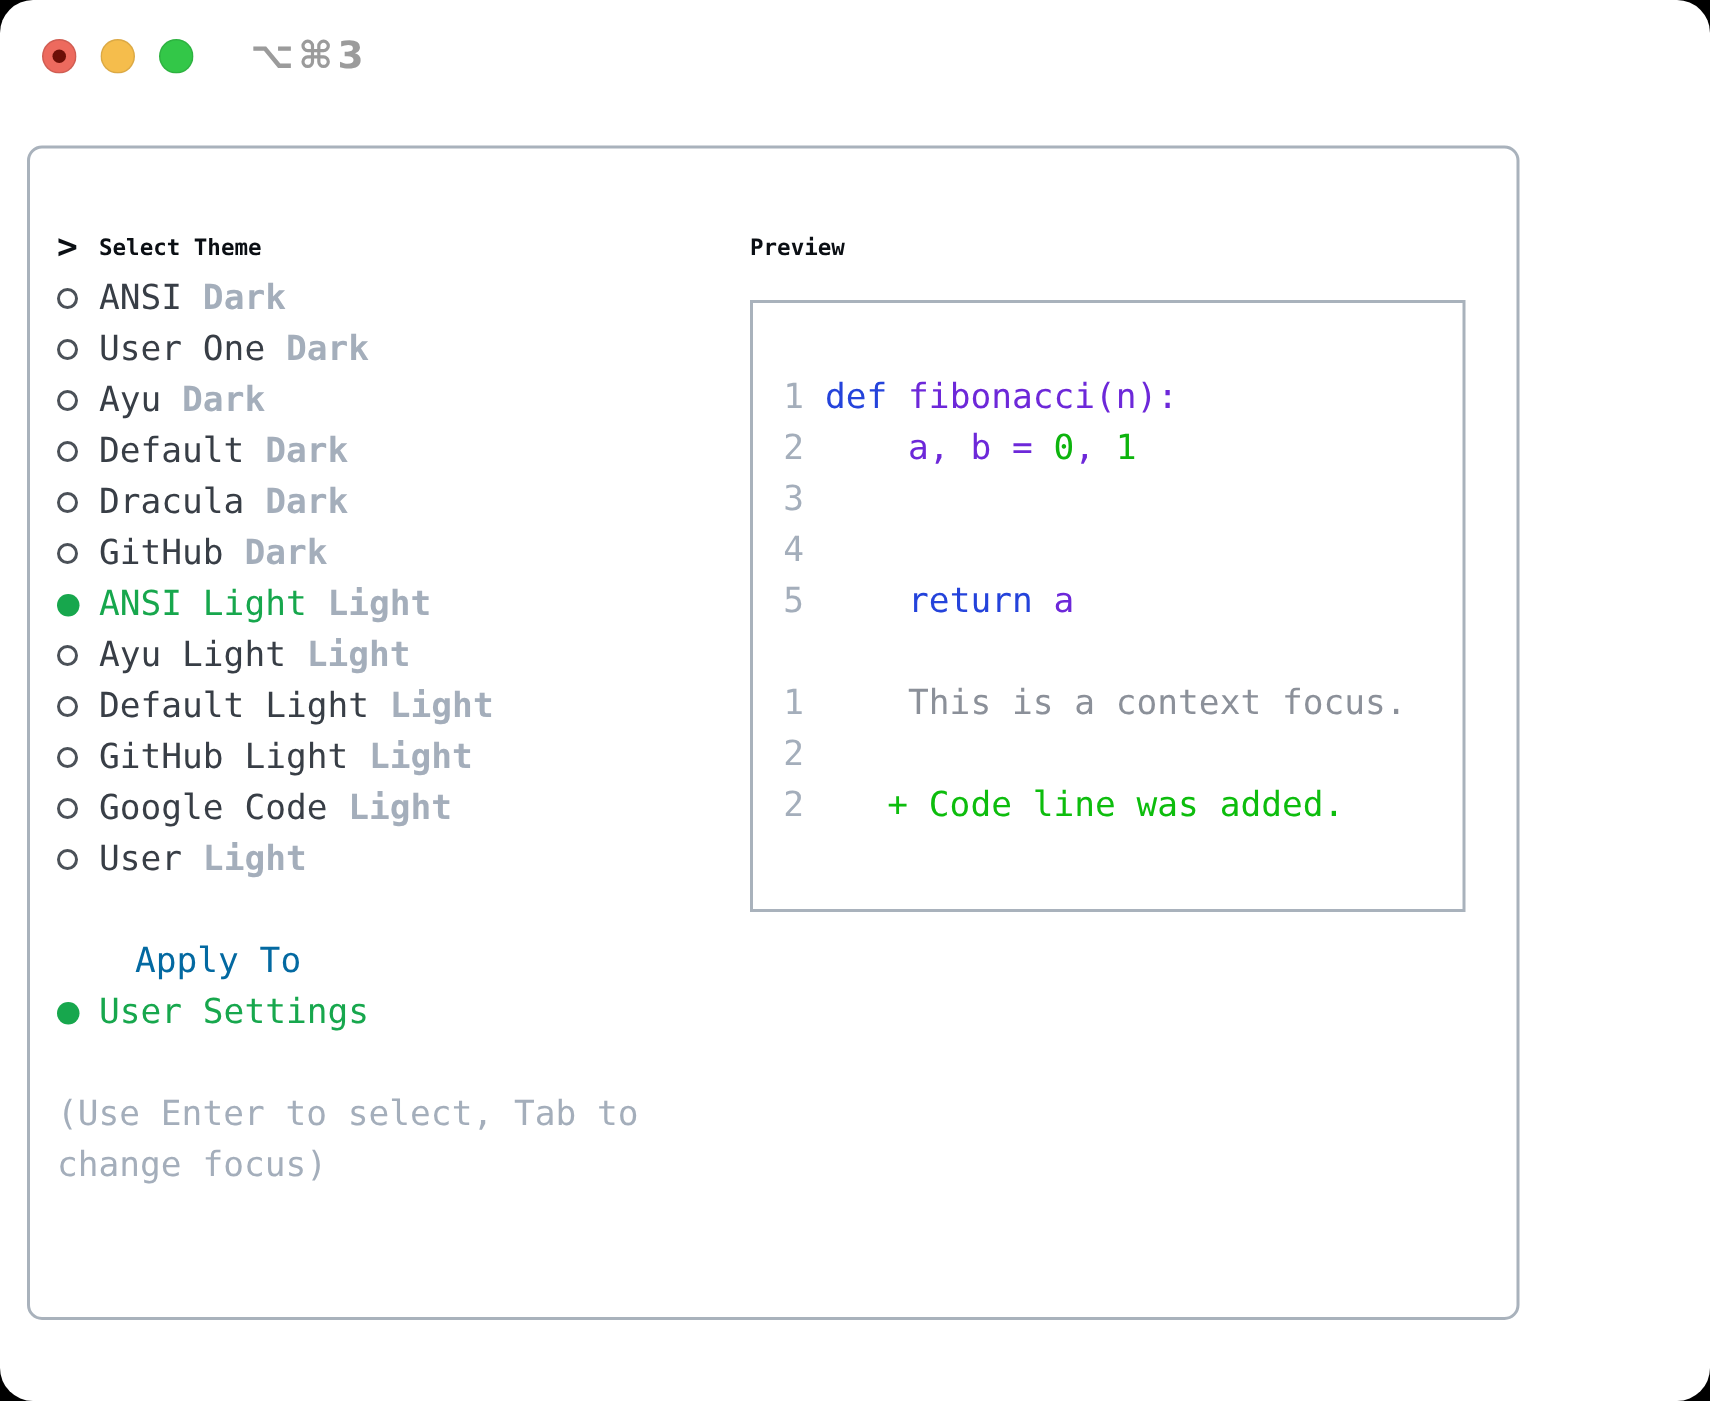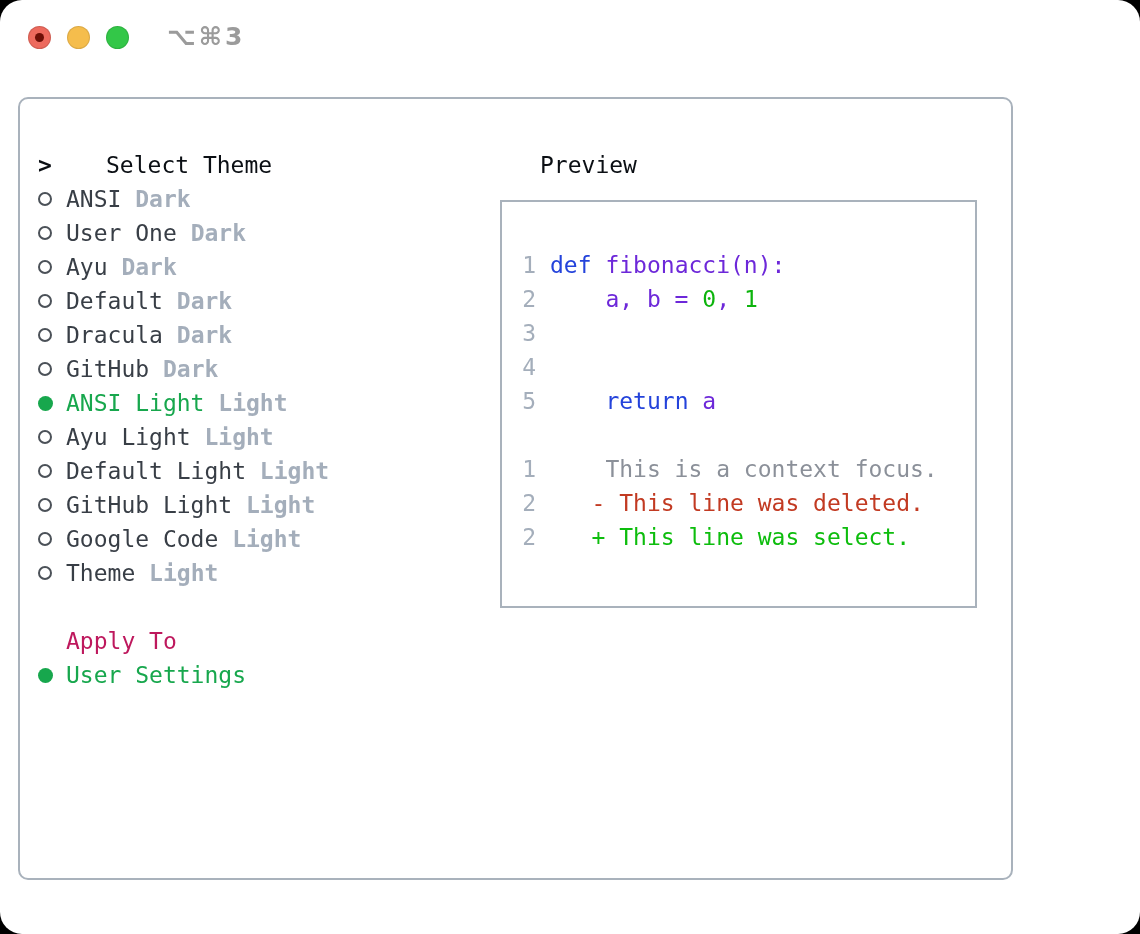--- a/index.html
+++ b/index.html
@@ -53,34 +53,34 @@
   .right-col { flex: none; }
   
   .row {
     display: flex; align-items: center;
     height: 34px; font-size: 23px;
     white-space: pre;
     color: var(--text-dark, #383e46);
   }
   .marker { width: 28px; flex: none; display: flex; align-items: center; }
   .prompt { font-weight: bold; color: var(--heading-black, #0b0f14); }
-  .h1 { font-weight: normal; color: var(--heading-black, #0b0f14); font-size: 23px; margin-left: 40px; }
+  .h1 { font-weight: bold; color: var(--heading-black, #0b0f14); font-size: 15px; }
   .circle {
     width: 14px; height: 14px; flex: none;
     border: 2px solid #4b5158; border-radius: 50%;
   }
   .circle.filled {
     width: 15px; height: 15px; border: none;
     background: var(--selection-green, #17a74d);
   }
   .nm { color: var(--text-dark, #383e46); }
   .nm.green { color: var(--selection-green, #17a74d); }
   .tag { color: var(--muted-gray, #a4aebb); font-weight: bold; }
   .apply-header { margin-top: 34px; }
-  .apply-title { color: #be185d; }
+  .apply-title { color: #0369a1; margin-left: 24px; }
   .help {
     margin-top: 34px;
     width: 440px;
     font-size: 23px; line-height: 34px;
     color: var(--muted-gray, #a4aebb);
   }
   
   .preview-box {
     margin-top: 18px;
     width: 477px; height: 408px;
@@ -125,45 +125,46 @@
           <div class="row"><span class="marker"><span class="circle"></span></span><span class="nm">User One</span><span class="tag">&nbsp;Dark</span></div>
           <div class="row"><span class="marker"><span class="circle"></span></span><span class="nm">Ayu</span><span class="tag">&nbsp;Dark</span></div>
           <div class="row"><span class="marker"><span class="circle"></span></span><span class="nm">Default</span><span class="tag">&nbsp;Dark</span></div>
           <div class="row"><span class="marker"><span class="circle"></span></span><span class="nm">Dracula</span><span class="tag">&nbsp;Dark</span></div>
           <div class="row"><span class="marker"><span class="circle"></span></span><span class="nm">GitHub</span><span class="tag">&nbsp;Dark</span></div>
           <div class="row"><span class="marker"><span class="circle filled"></span></span><span class="nm green">ANSI Light</span><span class="tag">&nbsp;Light</span></div>
           <div class="row"><span class="marker"><span class="circle"></span></span><span class="nm">Ayu Light</span><span class="tag">&nbsp;Light</span></div>
           <div class="row"><span class="marker"><span class="circle"></span></span><span class="nm">Default Light</span><span class="tag">&nbsp;Light</span></div>
           <div class="row"><span class="marker"><span class="circle"></span></span><span class="nm">GitHub Light</span><span class="tag">&nbsp;Light</span></div>
           <div class="row"><span class="marker"><span class="circle"></span></span><span class="nm">Google Code</span><span class="tag">&nbsp;Light</span></div>
-          <div class="row"><span class="marker"><span class="circle"></span></span><span class="nm">Theme</span><span class="tag">&nbsp;Light</span></div>
+          <div class="row"><span class="marker"><span class="circle"></span></span><span class="nm">User</span><span class="tag">&nbsp;Light</span></div>
         </div>
 
       <div class="row apply-header">
         <span class="marker"></span>
         <span class="apply-title">Apply To</span>
       </div>
 
       <div id="apply-options">
           <div class="row"><span class="marker"><span class="circle filled"></span></span><span class="nm green">User Settings</span></div>
         </div>
 
+      <div class="help">(Use Enter to select, Tab to change focus)</div>
     </div>
 
     <div class="right-col">
       <div class="row">
         <span class="h1">Preview</span>
       </div>
       <div class="preview-box" id="preview-lines">
           <div class="pline"><span class="ln">1</span><span class="codeseg"><span class="seg-kw">def</span><span class="seg-plain"> fibonacci(n):</span></span></div>
           <div class="pline"><span class="ln">2</span><span class="codeseg"><span class="seg-plain">    a, b = </span><span class="seg-num">0</span><span class="seg-plain">, </span><span class="seg-num">1</span></span></div>
           <div class="pline"><span class="ln">3</span></div>
           <div class="pline"><span class="ln">4</span></div>
           <div class="pline"><span class="ln">5</span><span class="codeseg"><span class="seg-plain">    </span><span class="seg-kw">return</span><span class="seg-plain"> a</span></span></div>
           <div class="pline"><span class="ln"></span><span class="codeseg"></span></div>
           <div class="pline"><span class="ln">1</span><span class="codeseg"><span class="seg-ctx">    This is a context focus.</span></span></div>
-          <div class="pline"><span class="ln">2</span><span class="codeseg"><span class="seg-del">   - This line was deleted.</span></span></div>
-          <div class="pline"><span class="ln">2</span><span class="codeseg"><span class="seg-add">   + This line was select.</span></span></div>
+          <div class="pline"><span class="ln">2</span></div>
+          <div class="pline"><span class="ln">2</span><span class="codeseg"><span class="seg-add">   + Code line was added.</span></span></div>
         </div>
     </div>
 
   </div>
 </div>
 
 </body></html>

